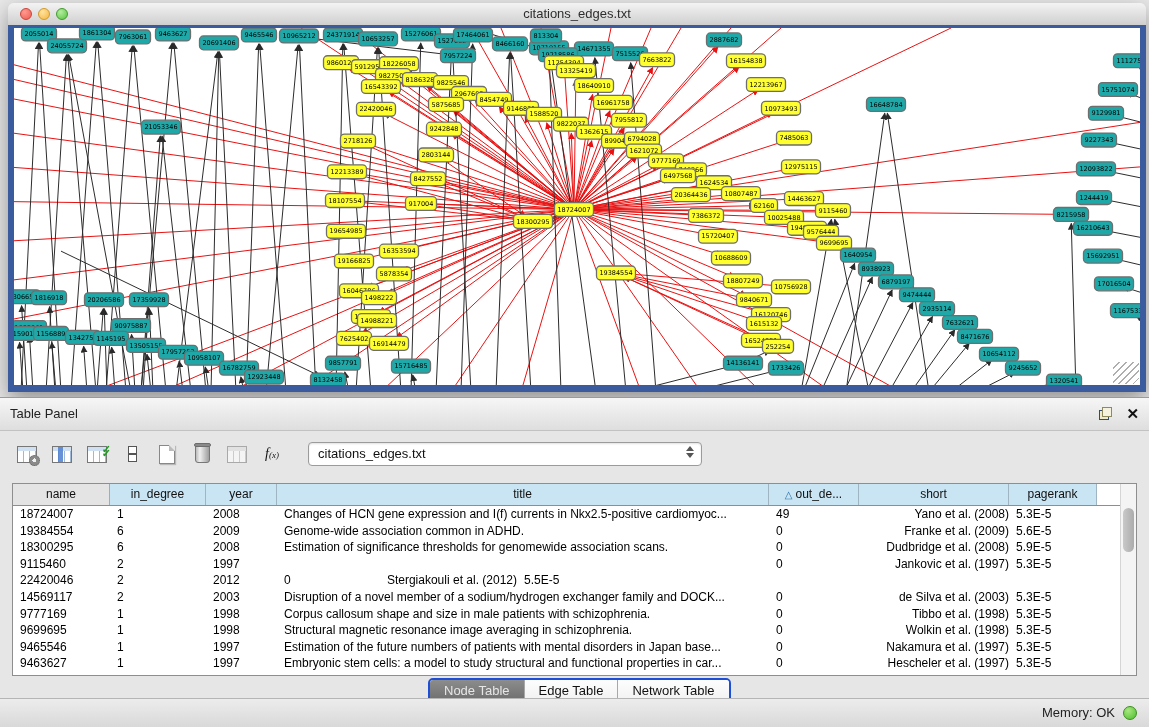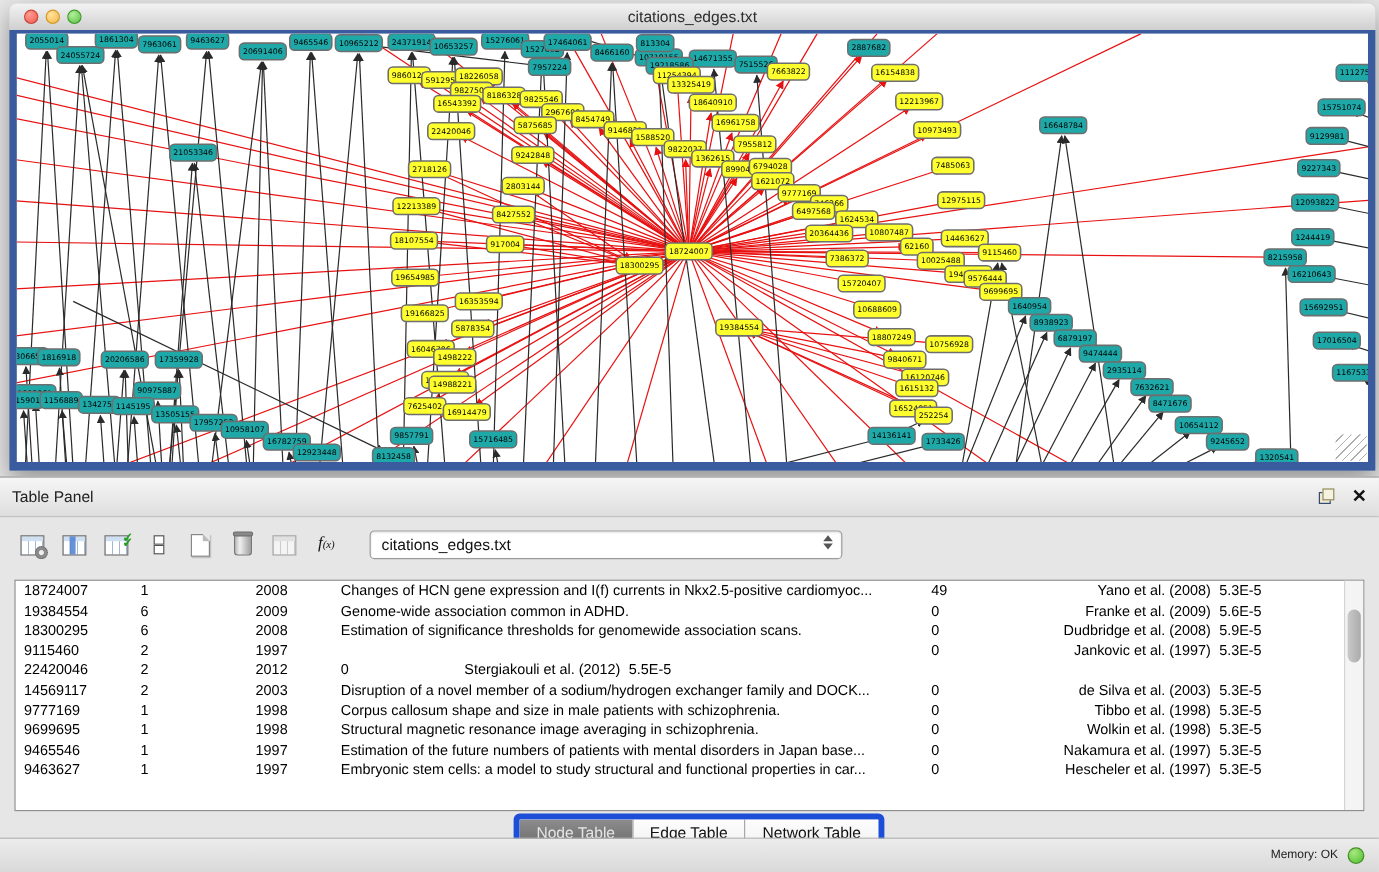--- a/index.html
+++ b/index.html
@@ -67,30 +67,30 @@
     text-align:center;background:#c9e4f2;border-right:1px solid #9fb6c2;overflow:hidden;white-space:nowrap;}
   .hcell.gray{background:#e4e4e4;border-right:1px solid #aaa;}
   .hcell .sort{color:#2f74ad;font-size:10px;margin-right:3px;}
   .data-row{height:16.6px;}
   .dcell{box-sizing:border-box;font-size:12px;line-height:16.6px;color:#000;padding-left:7px;
     overflow:hidden;white-space:nowrap;text-align:left;}
   .dcell.center{text-align:right;padding-left:0;}
 
   
   .tabs{position:absolute;left:428px;top:281px;height:22px;display:flex;
-    border:5px solid #1d4ed8;border-radius:5px;overflow:hidden;background:#fbfbfb;
+    border:2px solid #1d4ed8;border-radius:5px;overflow:hidden;background:#fbfbfb;
     box-shadow:0 1px 0 rgba(255,255,255,.7);}
   .tab{padding:0 14px;font-size:13px;line-height:22px;color:#111;background:linear-gradient(#fdfdfd,#f1f1f1);}
   .tab + .tab{border-left:1px solid #a8a8a8;}
   .tab.active{background:linear-gradient(#8c8c8c,#6d6d6d);color:#e6e6e6;}
 
   
   .status-bar{position:absolute;left:0;right:0;bottom:0;height:28px;
     background:linear-gradient(#ececec,#d9d9d9);border-top:1px solid #b5b5b5;}
-  .mem{position:absolute;right:34px;top:0;height:28px;line-height:28px;font-size:10px;color:#222;}
+  .mem{position:absolute;right:34px;top:0;height:28px;line-height:28px;font-size:13px;color:#222;}
   .memdot{position:absolute;right:12px;top:7px;width:14px;height:14px;border-radius:50%;
     background:radial-gradient(circle at 35% 30%,#a8e87f,#4cbe2e);border:1px solid #3f8d20;box-sizing:border-box;}
 
   
   .mini-table{width:18px;height:15px;border:1px solid #777;background:
     linear-gradient(#cfe0f2,#cfe0f2) 0 0/18px 4px no-repeat,
     repeating-linear-gradient(90deg,#fff 0 5px,#9fb8d8 5px 6px),
     repeating-linear-gradient(#fff 0 4px,#9fb8d8 4px 5px);position:relative;}
   .mini-table.gray{filter:grayscale(1) opacity(.55);}
   .gear{position:absolute;right:-4px;bottom:-4px;width:9px;height:9px;border-radius:50%;
@@ -927,20 +927,29 @@
       <div class="combo">
         <span class="val">citations_edges.txt</span>
         <span class="steppers">
             <span class="up"></span>
             <span class="down"></span>
           </span>
       </div>
     </div>
 
     <div class="tbl-wrap">
+      <div class="hdr-row" id="tbl-head">
+          <div class="hcell gray" style="width: 97px;">name</div>
+          <div class="hcell" style="width: 96px;">in_degree</div>
+          <div class="hcell" style="width: 71px;">year</div>
+          <div class="hcell" style="width: 492px;">title</div>
+          <div class="hcell" style="width: 90px;"><span class="sort">△</span>out_de...</div>
+          <div class="hcell" style="width: 150px;">short</div>
+          <div class="hcell" style="width: 88px;">pagerank</div>
+        </div>
       <div id="tbl-body">
           <div class="data-row">
             <div class="dcell" style="width: 97px;">18724007</div>
             <div class="dcell" style="width: 96px;">1</div>
             <div class="dcell" style="width: 71px;">2008</div>
             <div class="dcell" style="width: 492px;">Changes of HCN gene expression and I(f) currents in Nkx2.5-positive cardiomyoc...</div>
             <div class="dcell" style="width: 90px;">49</div>
             <div class="dcell center" style="width: 150px;">Yano et al. (2008)</div>
             <div class="dcell" style="width: 88px;">5.3E-5</div>
           </div>

